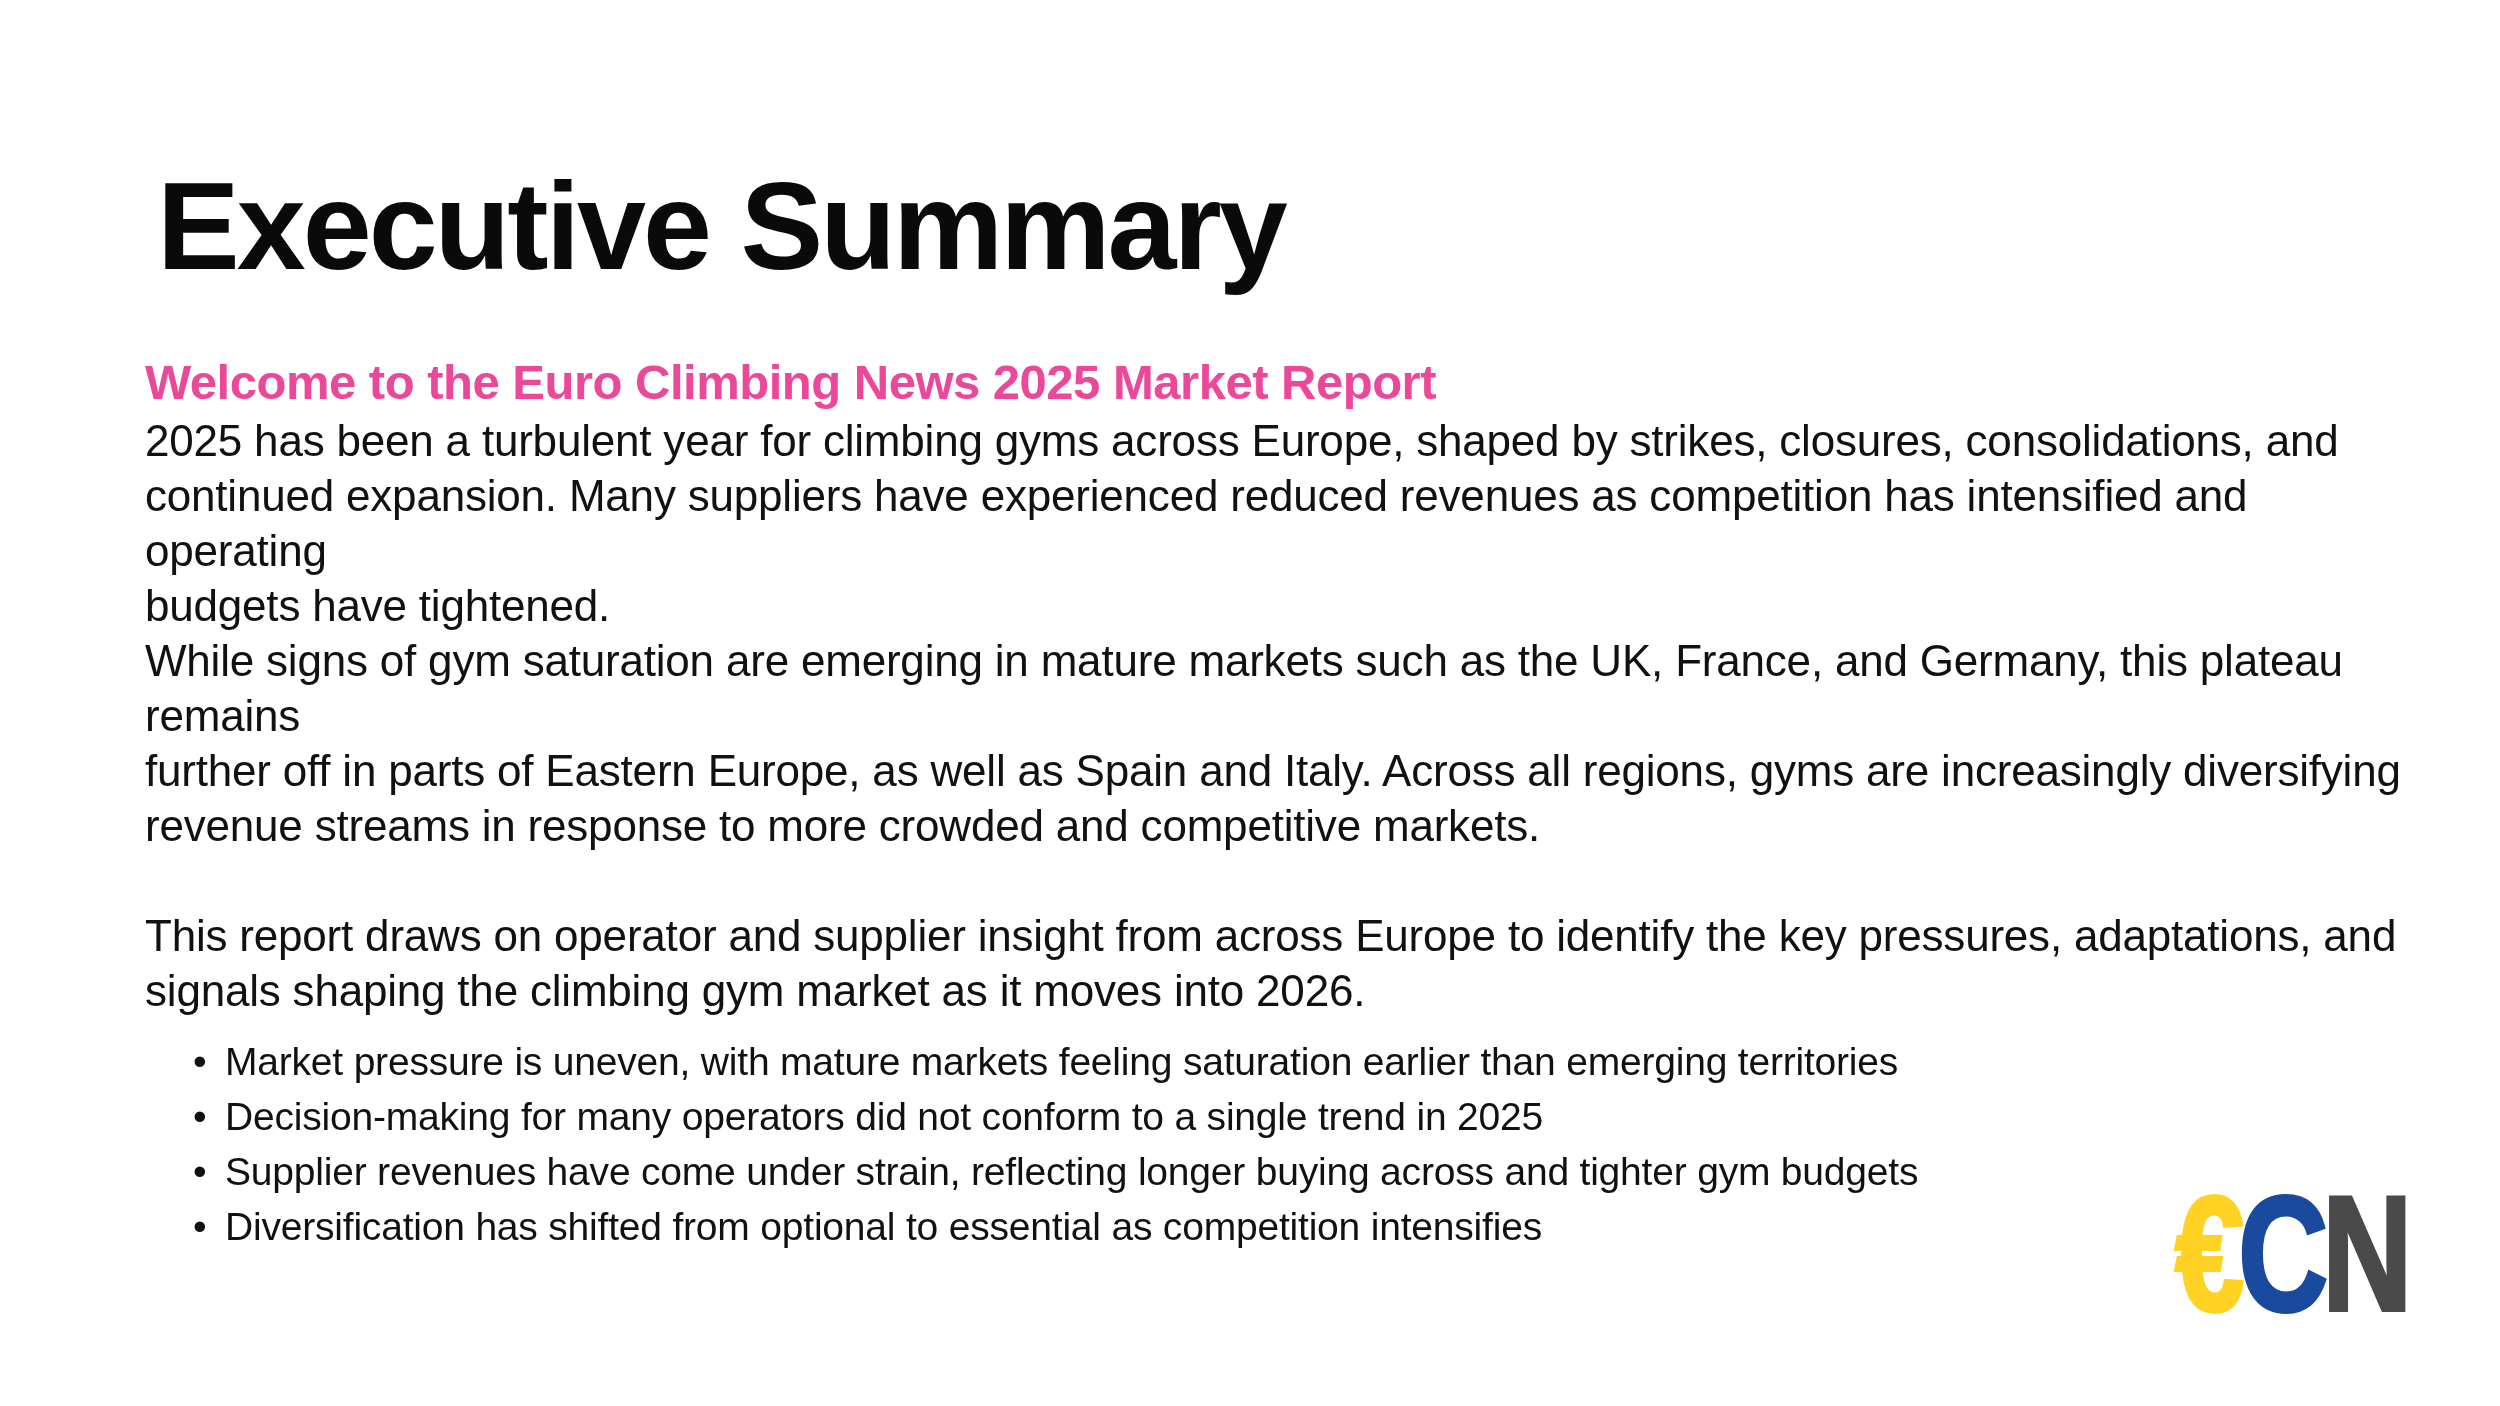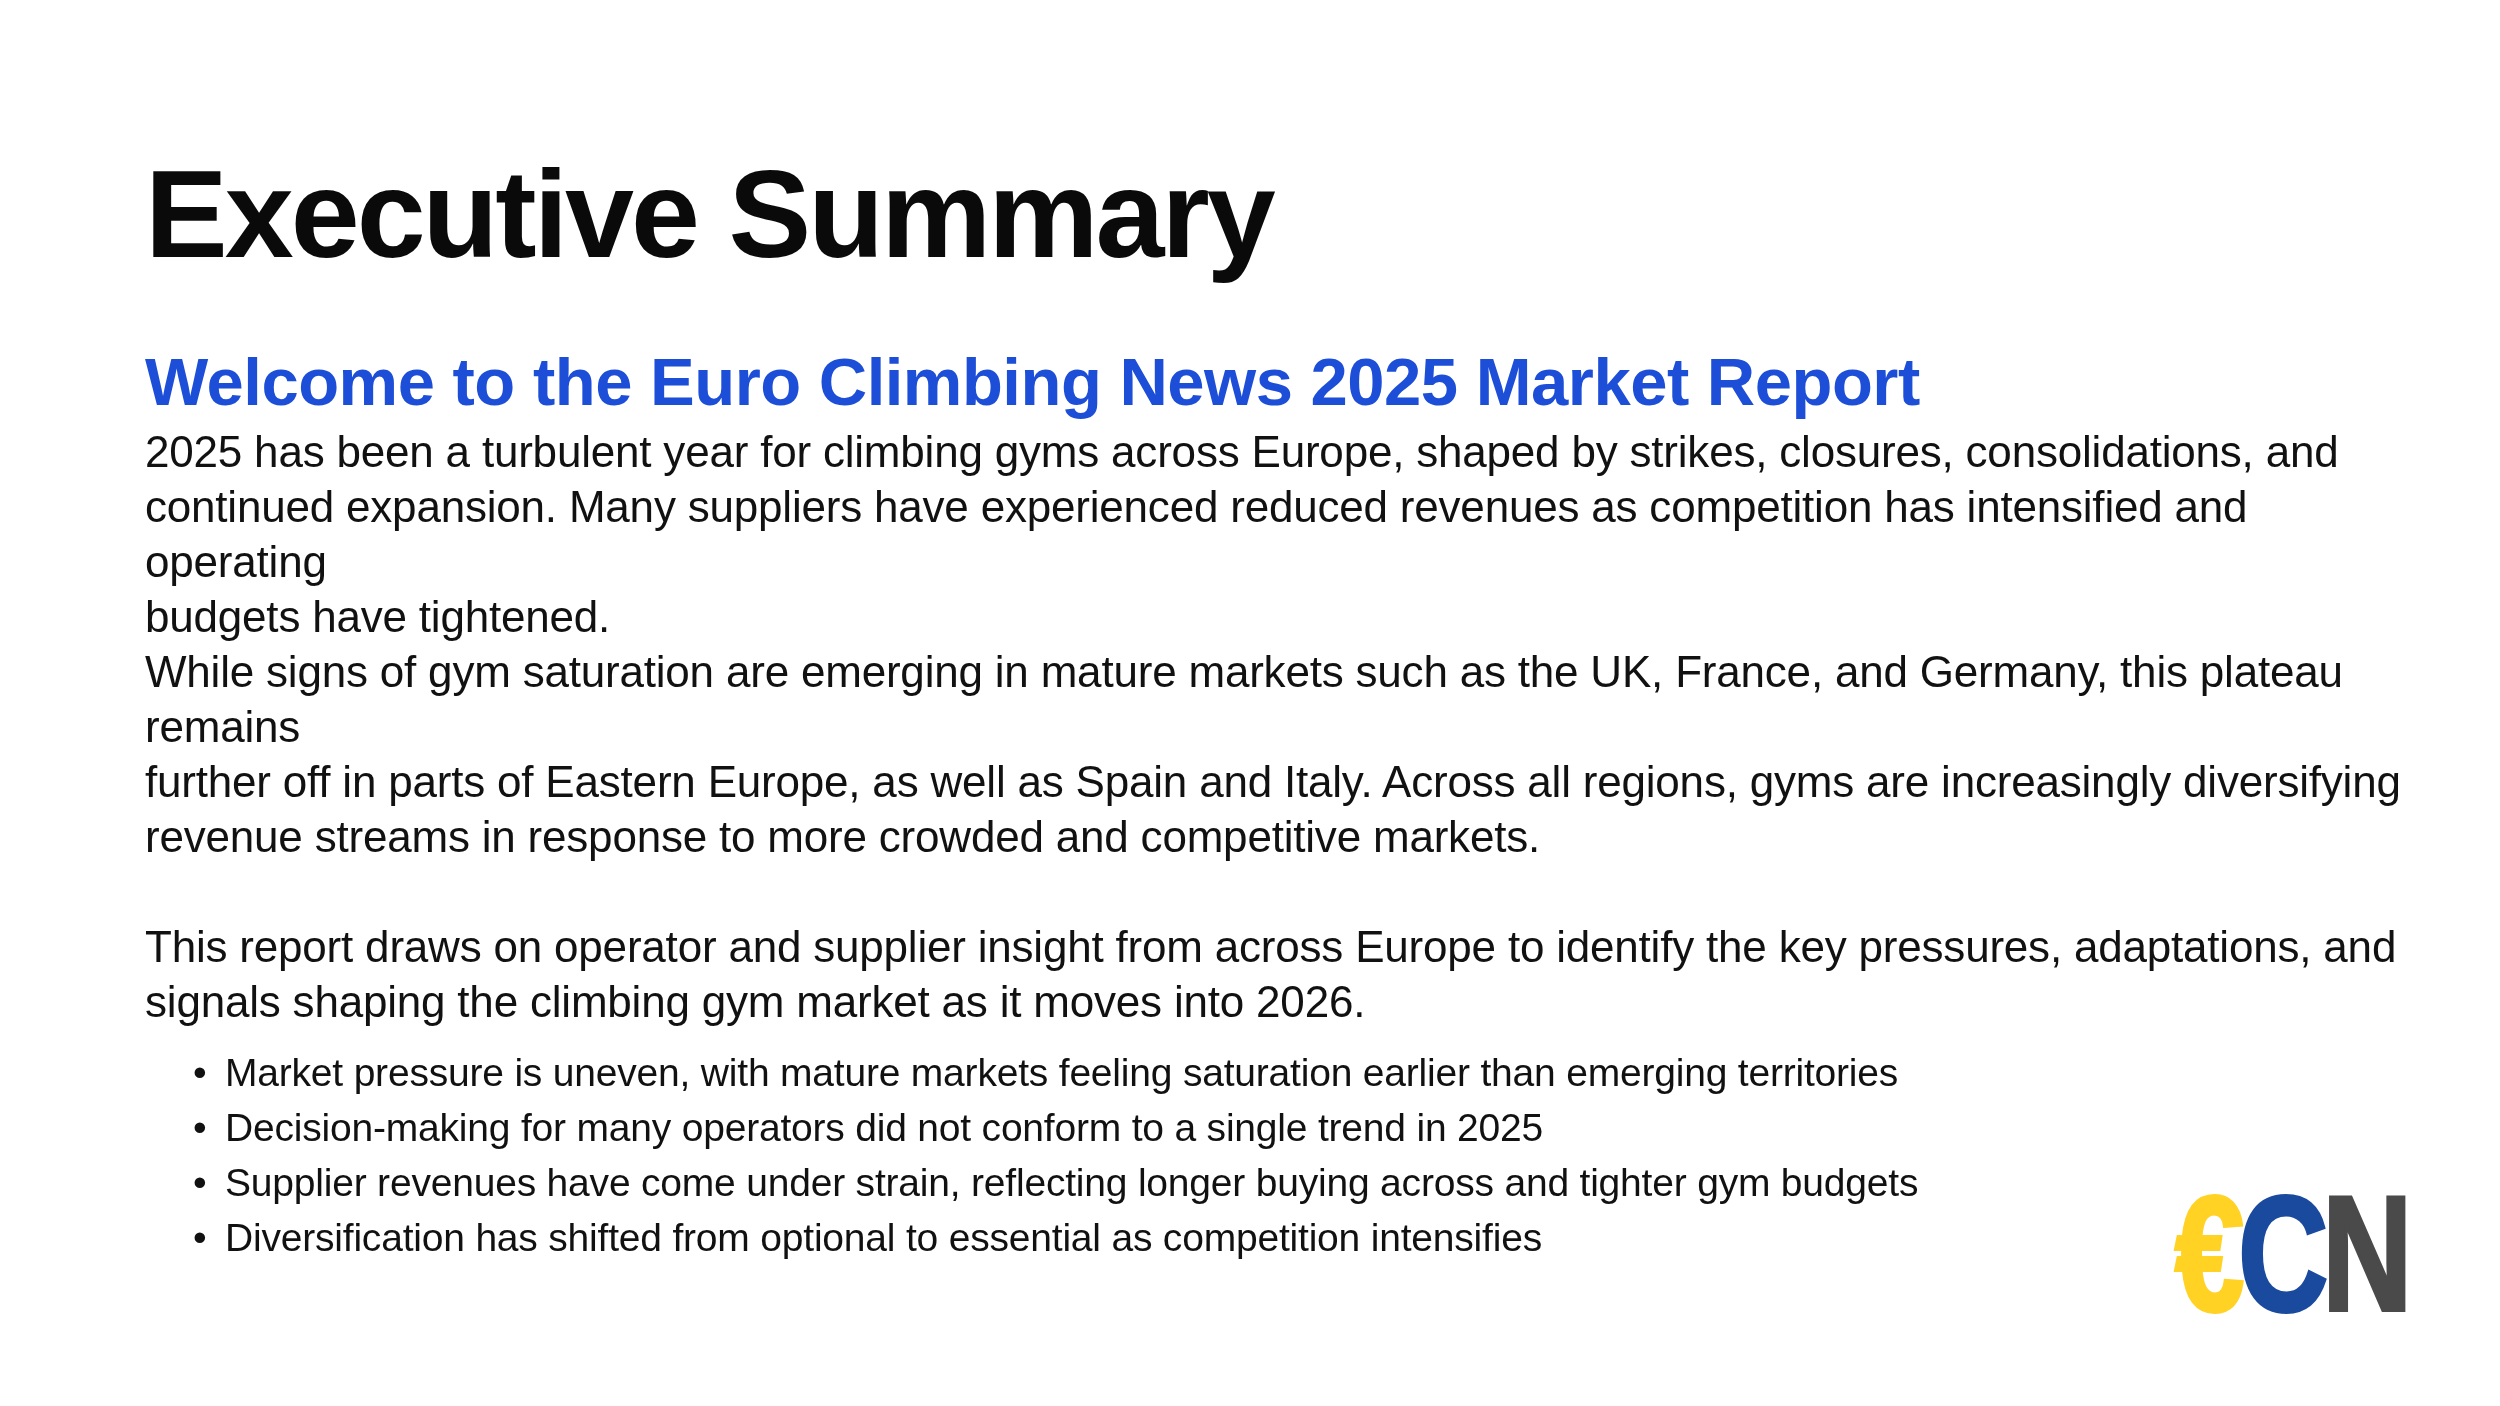--- a/index.html
+++ b/index.html
@@ -14,34 +14,34 @@
     font-family: "Liberation Sans", sans-serif;
   }
   .content {
     position: absolute;
     top: 0; left: 0;
     width: 2500px;
     height: 1406px;
     padding: 152px 90px 0 145px;
   }
   .page-title {
-    margin: 0;
+    margin: 12px;
     font-size: 124px;
     line-height: 1;
     font-weight: 700;
     letter-spacing: -3px;
     color: #0a0a0a;
   }
   .welcome-heading {
     margin: 64px 0 0 0;
-    font-size: 67px;
+    font-size: 49px;
     line-height: 1.25;
     font-weight: 700;
     letter-spacing: -0.5px;
-    color: #1d4ed8;
+    color: #ec4899;
   }
   .body-text {
     margin: 8px 0 0 0;
     font-size: 44px;
     line-height: 55px;
     letter-spacing: -0.2px;
     white-space: pre-line;
     color: #111111;
   }
   .para { margin: 0; }

